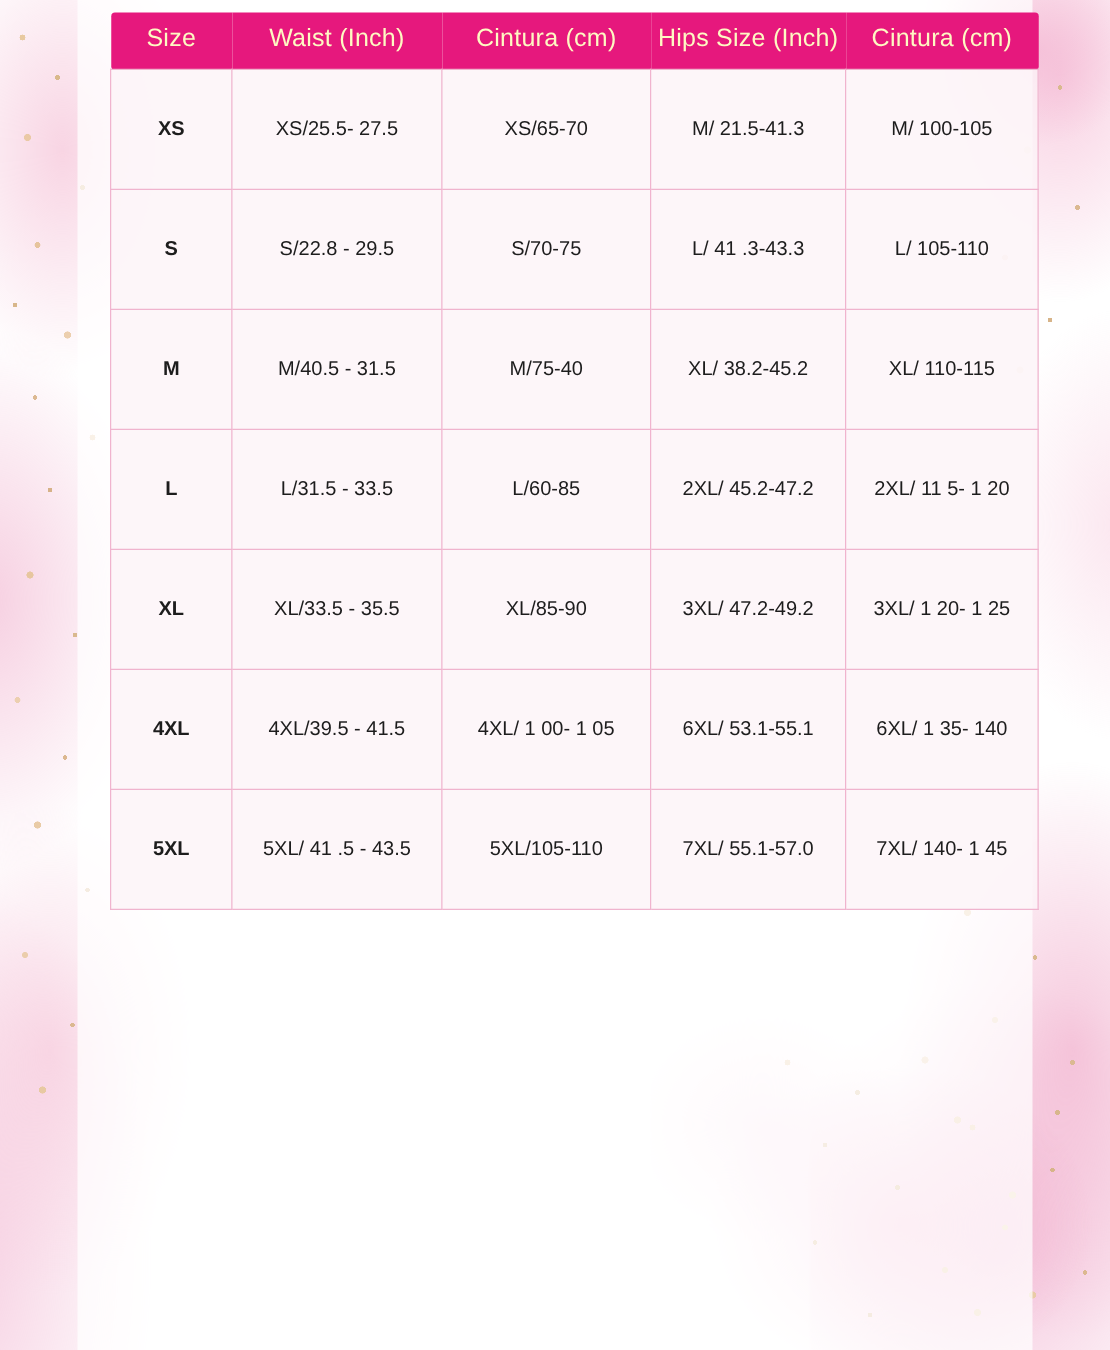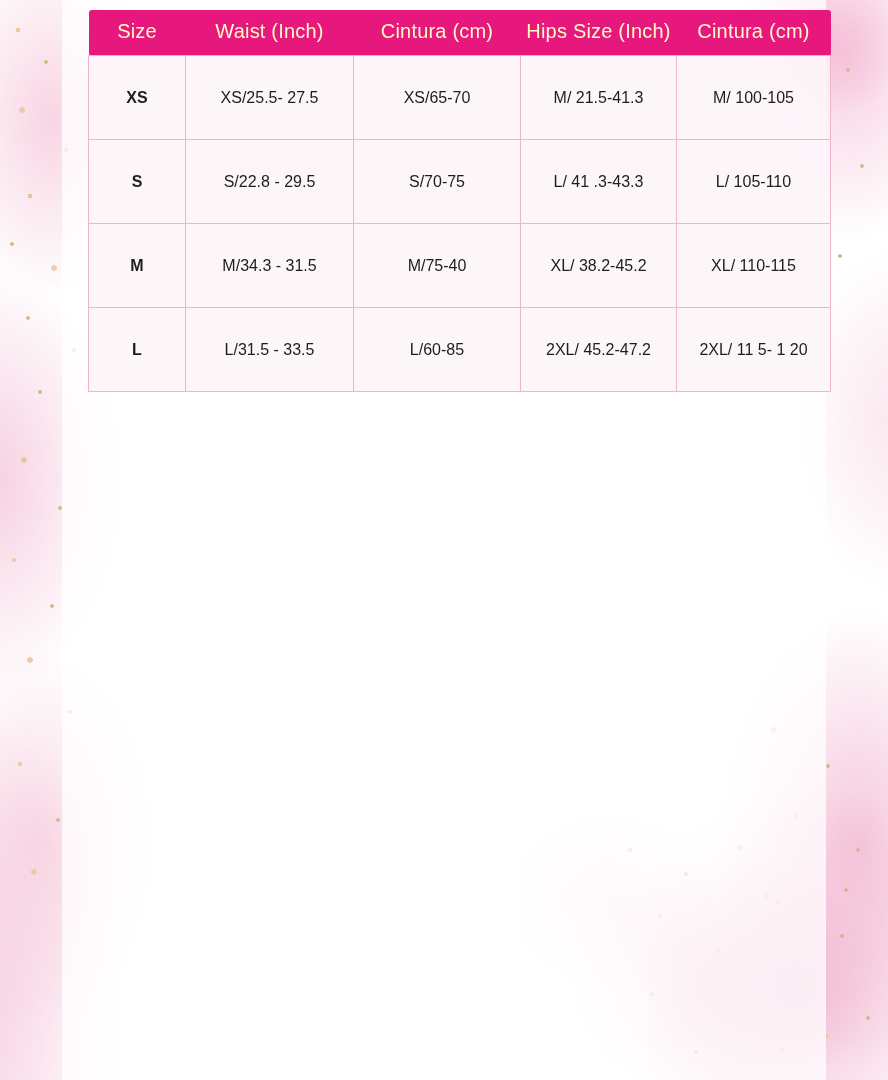--- a/index.html
+++ b/index.html
@@ -173,21 +173,21 @@
   }
   .size-table thead th:first-child { border-top-left-radius: 3px; border-bottom-left-radius: 3px; }
   .size-table thead th:last-child { border-top-right-radius: 3px; border-bottom-right-radius: 3px; }
 
   .size-table tbody td {
     border: 1px solid #f0b4ce;
     background: rgba(253,244,248,0.80);
     text-align: center;
     font-size: 16px;
     color: #1d1d1d;
-    height: 84px;
+    height: 96px;
     padding: 4px 2px;
     line-height: 1.25;
   }
   .size-table tbody td.size-cell {
     font-weight: bold;
     font-size: 16px;
   }
   col.c-size  { width: 97px; }
   col.c-waist { width: 168px; }
   col.c-cint  { width: 167px; }
@@ -238,26 +238,47 @@
     </tr>
     <tr>
       <td class="size-cell">S</td>
       <td>S/22.8 - 29.5</td>
       <td>S/70-75</td>
       <td>L/ 41 .3-43.3</td>
       <td>L/ 105-110</td>
     </tr>
     <tr>
       <td class="size-cell">M</td>
-      <td>M/34.3 - 31.5</td>
+      <td>M/40.5 - 31.5</td>
       <td>M/75-40</td>
       <td>XL/ 38.2-45.2</td>
       <td>XL/ 110-115</td>
     </tr>
     <tr>
       <td class="size-cell">L</td>
       <td>L/31.5 - 33.5</td>
       <td>L/60-85</td>
       <td>2XL/ 45.2-47.2</td>
       <td>2XL/ 11 5- 1 20</td>
     </tr>
+    <tr>
+      <td class="size-cell">XL</td>
+      <td>XL/33.5 - 35.5</td>
+      <td>XL/85-90</td>
+      <td>3XL/  47.2-49.2</td>
+      <td>3XL/ 1 20- 1 25</td>
+    </tr>
+    <tr>
+      <td class="size-cell">4XL</td>
+      <td>4XL/39.5  - 41.5</td>
+      <td>4XL/ 1 00- 1 05</td>
+      <td>6XL/ 53.1-55.1</td>
+      <td>6XL/ 1 35- 140</td>
+    </tr>
+    <tr>
+      <td class="size-cell">5XL</td>
+      <td>5XL/ 41 .5 - 43.5</td>
+      <td>5XL/105-110</td>
+      <td>7XL/  55.1-57.0</td>
+      <td>7XL/ 140- 1 45</td>
+    </tr>
   </tbody>
 </table>
 
 </body></html>

